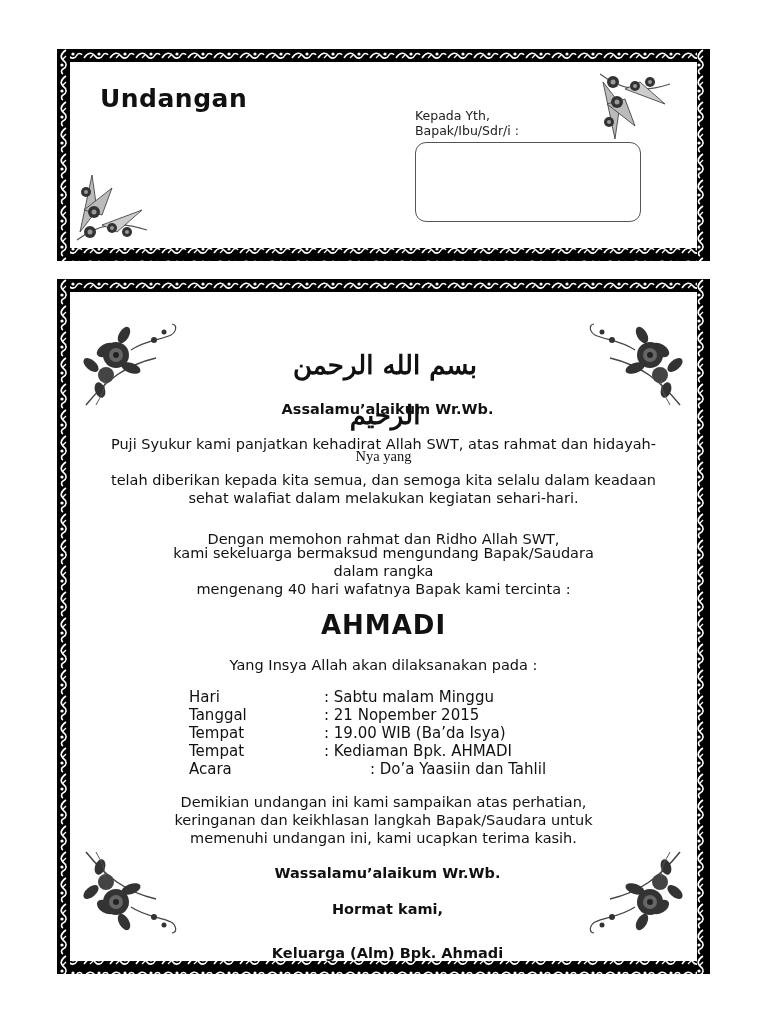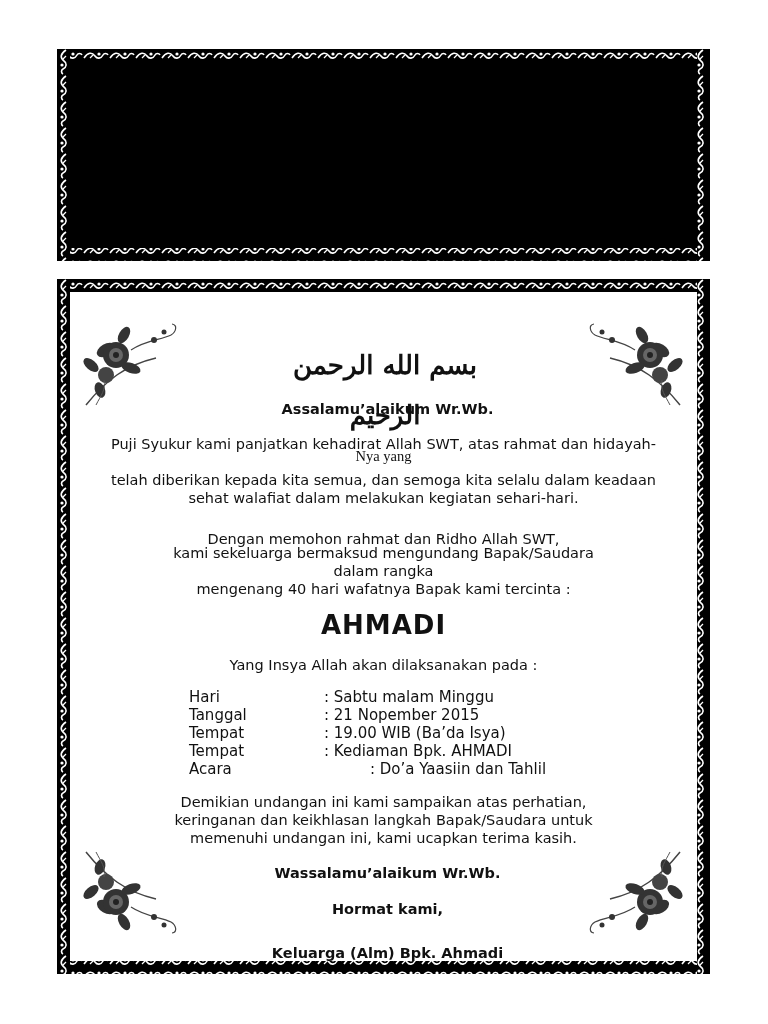--- a/index.html
+++ b/index.html
@@ -95,20 +95,36 @@
   </defs>
 </svg>
 
 <div class="card" id="envelope">
   <svg class="border-pattern" width="653" height="212">
     <rect x="0" y="0" width="653" height="13" fill="url(#vineH)"></rect>
     <rect x="0" y="199" width="653" height="13" fill="url(#vineH)"></rect>
     <rect x="0" y="0" width="13" height="212" fill="url(#vineV)"></rect>
     <rect x="640" y="0" width="13" height="212" fill="url(#vineV)"></rect>
   </svg>
+  <div class="inner">
+    <div class="env-title">Undangan</div>
+    <div class="env-to">
+      <div>Kepada Yth,</div>
+      <div>Bapak/Ibu/Sdr/i :</div>
+    </div>
+    <div class="env-box"></div>
+    <svg class="ornament" style="left:2px; top:108px;" width="100" height="80">
+      <use href="#envFlower"></use>
+    </svg>
+    <svg class="ornament" style="left:530px; top:2px;" width="100" height="80">
+      <g transform="translate(95,0) scale(-1,1) rotate(180 50 40) scale(1,1)">
+          <use href="#envFlower"></use>
+        </g>
+    </svg>
+  </div>
 </div>
 
 <div class="card" id="letter">
   <svg class="border-pattern" width="653" height="695">
     <rect x="0" y="0" width="653" height="13" fill="url(#vineH)"></rect>
     <rect x="0" y="682" width="653" height="13" fill="url(#vineH)"></rect>
     <rect x="0" y="0" width="13" height="695" fill="url(#vineV)"></rect>
     <rect x="640" y="0" width="13" height="695" fill="url(#vineV)"></rect>
   </svg>
   <div class="inner">

